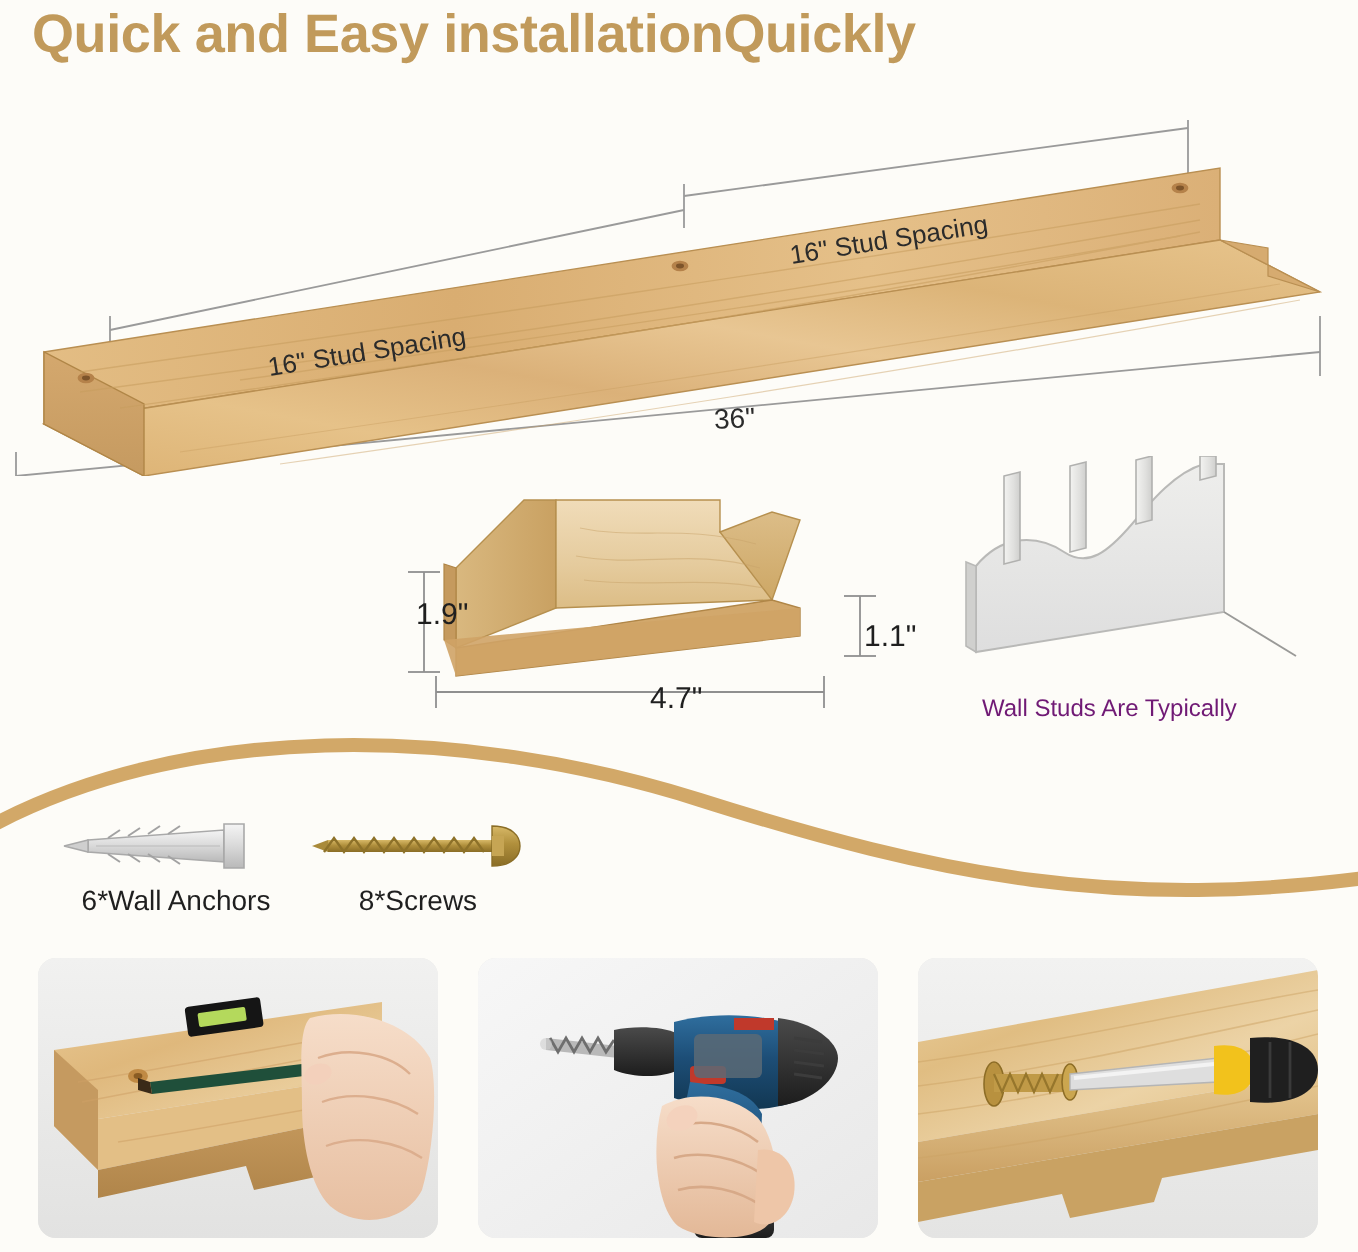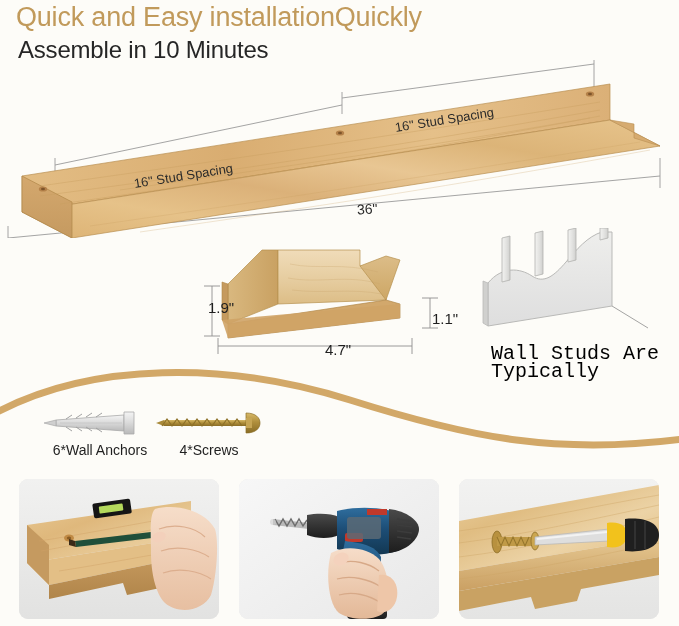--- a/index.html
+++ b/index.html
@@ -16,21 +16,21 @@
     font-family: "Liberation Sans", sans-serif;
     -webkit-font-smoothing: antialiased;
   }
 
   
   #title {
     position: absolute;
     left: 16px;
     top: 2px;
     font-size: 27px;
-    font-weight: normal;
+    font-weight: bold;
     color: #c19a5b;
     letter-spacing: -0.2px;
     white-space: nowrap;
   }
   #subtitle {
     position: absolute;
     left: 18px;
     top: 36px;
     font-size: 24px;
     font-weight: normal;
@@ -108,24 +108,23 @@
     left: 480px;
     top: 228px;
     width: 180px;
     height: 110px;
   }
   #studs-caption {
     position: absolute;
     left: 491px;
     top: 345px;
     width: 180px;
-    font-size: 20px;
+    font-size: 12px;
     line-height: 18px;
-    color: #000000;
-    font-family: Liberation Mono, monospace;
+    color: #701a75;
   }
 
   
   #wave {
     position: absolute;
     left: 0;
     top: 368px;
     width: 679px;
     height: 102px;
   }
@@ -138,21 +137,21 @@
   .hw .hw-art {
     height: 34px;
     position: relative;
   }
   .hw .hw-label {
     font-size: 14px;
     color: #1f1f1f;
     white-space: nowrap;
     margin-top: 2px;
   }
-  #hw-anchor { left: 32px;  top: 406px; width: 136px; }
+  #hw-anchor { left: 20px;  top: 406px; width: 136px; }
   #hw-screw  { left: 150px; top: 406px; width: 118px; }
   #hw-level  { left: 268px; top: 406px; width: 84px;  }
 
   
   .photo {
     position: absolute;
     top: 479px;
     width: 200px;
     height: 140px;
     border-radius: 9px;
@@ -163,21 +162,20 @@
   #photo-2 { left: 239px; }
   #photo-3 { left: 459px; }
   .photo svg { display: block; }
 </style>
 </head>
 <body>
 
 <div id="page">
 
   <div id="title">Quick and Easy installationQuickly</div>
-  <div id="subtitle">Assemble in 10 Minutes</div>
 
   <div id="shelf-figure">
     <svg width="679" height="180" viewBox="0 0 679 180">
       <defs>
         <linearGradient id="topFace" x1="0" y1="1" x2="1" y2="0">
           <stop offset="0%" stop-color="#dcb273"></stop>
           <stop offset="22%" stop-color="#e6c289"></stop>
           <stop offset="40%" stop-color="#dbb179"></stop>
           <stop offset="58%" stop-color="#e8c693"></stop>
           <stop offset="76%" stop-color="#dcb478"></stop>
@@ -404,21 +402,21 @@
 
         <path d="M 14,14 L 6,17 L 14,20 Z" fill="#a98a3a"></path>
 
         <path d="M 12,20 L 17,13 L 22,20 L 27,13 L 32,20 L 37,13 L 42,20 L 47,13
                  L 52,20 L 57,13 L 62,20 L 67,13 L 72,20 L 77,13 L 82,20 L 87,13 L 92,20" fill="none" stroke="#8d7129" stroke-width="1.2"></path>
 
         <path d="M 96,7 C 106,7 110,12 110,17 C 110,22 106,27 96,27 Z" fill="url(#scrG)" stroke="#8a6d26" stroke-width="0.7"></path>
         <rect x="96" y="12" width="6" height="10" fill="#c6a554"></rect>
       </svg>
     </div>
-    <div class="hw-label">4*Screws</div>
+    <div class="hw-label">8*Screws</div>
   </div>
 
 
   <div class="photo" id="photo-1">
     <svg width="200" height="140" viewBox="0 0 200 140">
       <defs>
         <linearGradient id="p1wall" x1="0" y1="0" x2="0" y2="1">
           <stop offset="0%" stop-color="#f1f1f0"></stop>
           <stop offset="100%" stop-color="#e2e2e1"></stop>
         </linearGradient>

